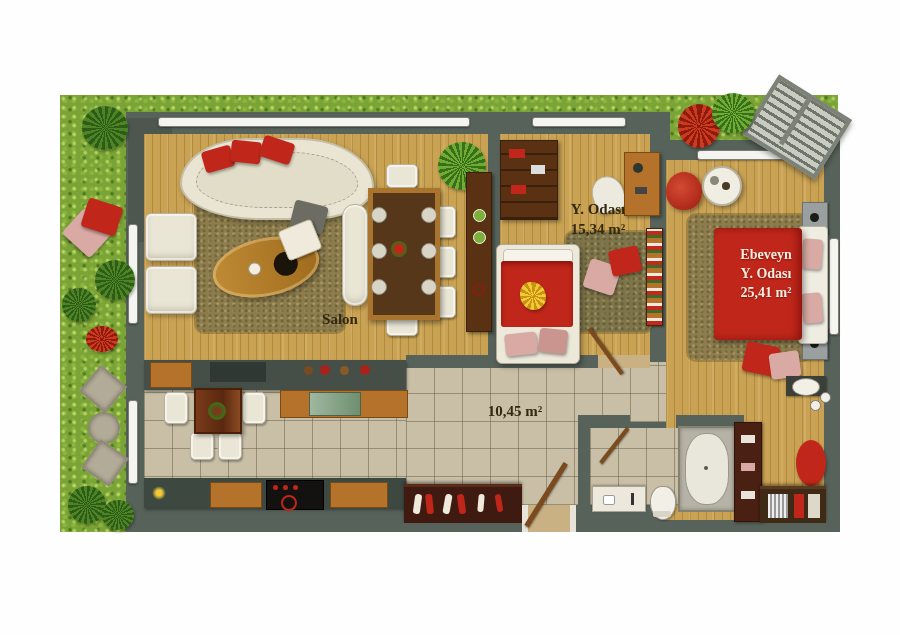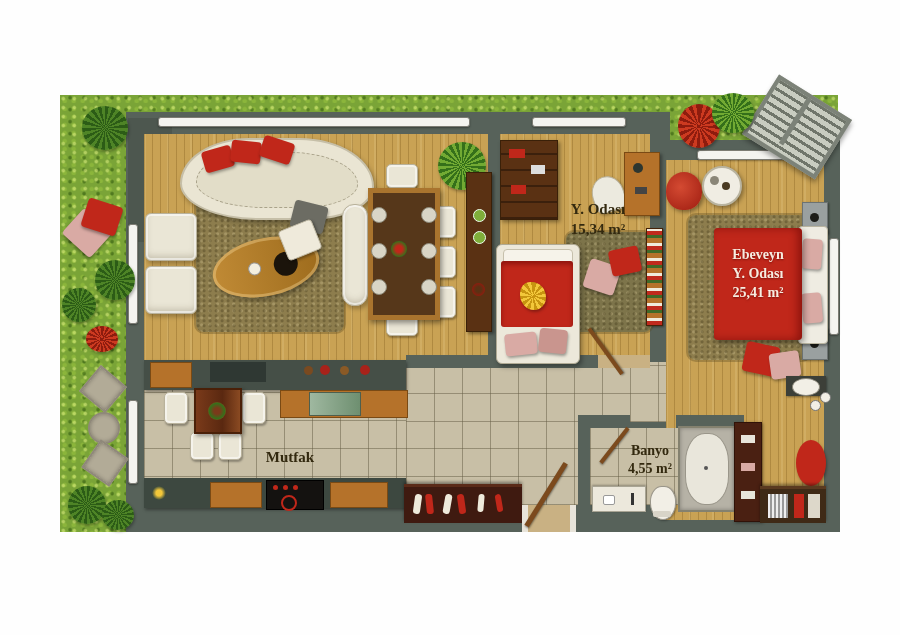--- a/index.html
+++ b/index.html
@@ -210,21 +210,21 @@
     <div class="abs" style="left:7px;top:10px;width:9px;height:9px;border-radius:50%;background:#1c1c18;"></div>
   </div>
   <div class="abs" style="left:802px;top:328px;width:24px;height:30px;background:#9aa0a0;border:1px solid #6c7272;box-shadow:1px 1px 2px rgba(0,0,0,.4);">
     <div class="abs" style="left:7px;top:10px;width:9px;height:9px;border-radius:50%;background:#1c1c18;"></div>
   </div>
   <div class="abs" style="left:798px;top:226px;width:28px;height:116px;background:#efece2;border:1px solid #b9b4a0;border-radius:4px;box-shadow:1px 2px 3px rgba(0,0,0,.35);">
     <div class="abs pillow pink" style="left:3px;top:12px;width:20px;height:30px;transform:rotate(4deg);"></div>
     <div class="abs pillow pink" style="left:3px;top:66px;width:20px;height:30px;transform:rotate(-5deg);"></div>
   </div>
   <div class="abs red" style="left:714px;top:228px;width:88px;height:112px;border-radius:4px;box-shadow:2px 3px 6px rgba(0,0,0,.4), inset -4px 0 8px rgba(90,0,0,.5);">
-    <div class="abs bedlabel" style="left:0;top:18px;width:88px;">
+    <div class="abs bedlabel" style="left:0;top:18px;width:88px;padding-left:8px;">
       <span class="abs" style="position:static;display:block;">Ebeveyn</span>
       <span class="abs" style="position:static;display:block;">Y. Odası</span>
       <span class="abs" style="position:static;display:block;">25,41 m²</span>
     </div>
   </div>
   <div class="abs pillow red" style="left:744px;top:344px;width:34px;height:30px;transform:rotate(12deg);"></div>
   <div class="abs pillow pink" style="left:770px;top:352px;width:30px;height:26px;transform:rotate(-8deg);"></div>
 
   <div class="abs" style="left:786px;top:376px;width:40px;height:20px;background:#3c3f38;box-shadow:1px 1px 2px rgba(0,0,0,.4);">
     <div class="abs" style="left:6px;top:2px;width:26px;height:16px;background:#f2efe6;border-radius:50%;border:1px solid #8a8678;"></div>
@@ -254,28 +254,25 @@
   <div class="abs plant dark" style="left:95px;top:260px;width:40px;height:40px;"></div>
   <div class="abs plant dark" style="left:62px;top:288px;width:34px;height:34px;"></div>
   <div class="abs plant redp" style="left:86px;top:326px;width:32px;height:26px;"></div>
   <div class="abs stone" style="left:86px;top:372px;width:30px;height:30px;transform:rotate(40deg);"></div>
   <div class="abs stone" style="left:88px;top:412px;width:28px;height:28px;border-radius:50%;"></div>
   <div class="abs stone" style="left:88px;top:446px;width:30px;height:30px;transform:rotate(35deg);"></div>
   <div class="abs plant dark" style="left:68px;top:486px;width:38px;height:38px;"></div>
   <div class="abs plant dark" style="left:102px;top:500px;width:32px;height:30px;"></div>
 
   <div class="abs label" style="left:280px;top:310px;width:120px;">
+    <span style="display:block;">Salon</span>
   </div>
   <div class="abs label" style="left:540px;top:200px;width:116px;">
     <span style="display:block;">Y. Odası</span>
     <span style="display:block;">15,34 m²</span>
   </div>
   <div class="abs label" style="left:450px;top:402px;width:130px;">
+    <span style="display:block;">10,45 m²</span>
   </div>
   <div class="abs label" style="left:230px;top:448px;width:120px;">
-    <span style="display:block;">Mutfak</span>
-  </div>
-  <div class="abs label" style="left:592px;top:442px;width:116px;font-size:14px;">
-    <span style="display:block;">Banyo</span>
-    <span style="display:block;">4,55 m²</span>
   </div>
 
 </div>
 
 </body></html>

